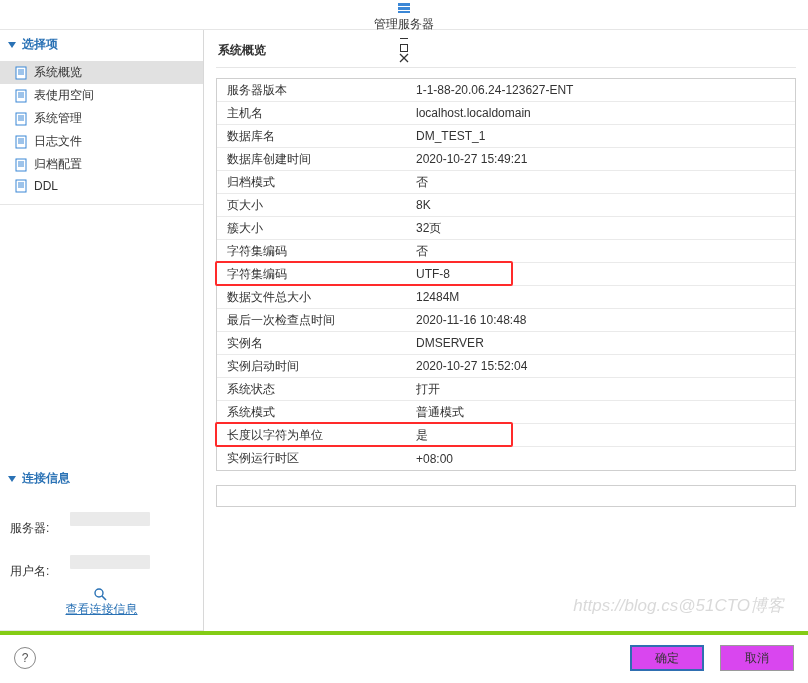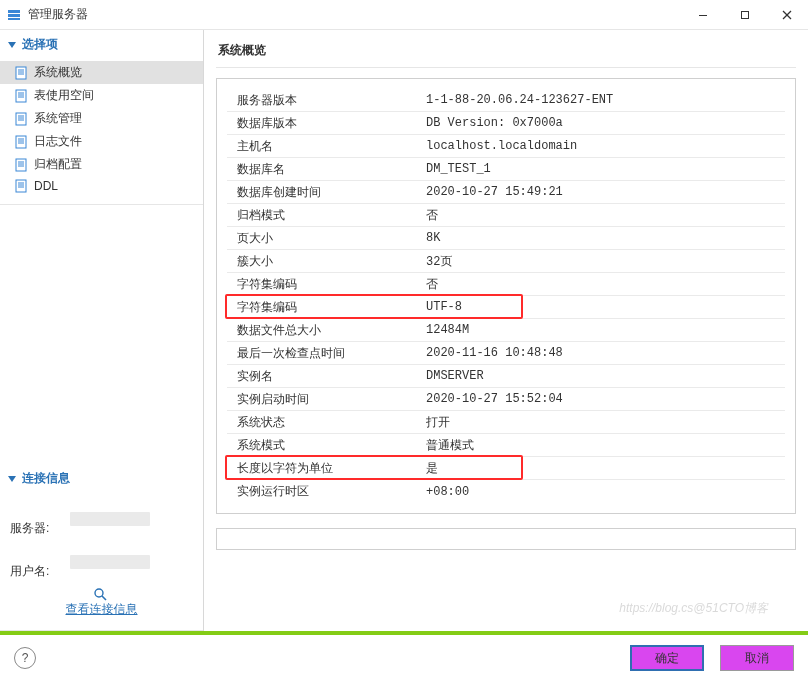--- a/index.html
+++ b/index.html
@@ -11,20 +11,21 @@
     width: 808px;
     height: 683px;
     overflow: hidden;
     position: relative;
   }
   .titlebar {
     height: 30px;
     display: flex;
     align-items: center;
     border-bottom: 1px solid #e6e6e6;
+    flex-direction: column;
   }
   .titlebar .title-icon {
     width: 16px; height: 16px; margin: 0 6px;
     display:inline-block;
   }
   .titlebar .title-text { flex: 0 0 auto; }
   .titlebar .spacer { flex: 1; }
   .winbtn {
     width: 42px; height: 30px;
     display: flex; align-items: center; justify-content: center;
@@ -108,22 +109,21 @@
     position: relative;
   }
   .main-title {
     font-weight: bold;
     padding: 4px 0 8px 2px;
     border-bottom: 1px solid #e6e6e6;
   }
   .prop-wrapper {
     border: 1px solid #cfcfcf;
     margin-top: 10px;
-    padding: 10px;
-    font-family: Liberation Mono, monospace;
+    padding: 0;
   }
   .prop-row {
     display: flex;
     align-items: center;
     min-height: 23px;
     border-bottom: 1px solid #eaeaea;
     position: relative;
   }
   .prop-row:last-child { border-bottom: none; }
   .prop-label {
@@ -140,24 +140,24 @@
 
   .msg-box {
     border: 1px solid #cfcfcf;
     margin-top: 14px;
     height: 22px;
     padding: 2px 4px;
   }
 
   .watermark {
     position:absolute;
-    right: 40px;
+    right: 24px;
     bottom: 14px;
     color: #bbb;
-    font-size: 12px;
+    font-size: 17px;
     opacity: 0.55;
     font-style: italic;
     z-index:0;
     pointer-events:none;
   }
 
   .footer {
     height: 46px;
     display: flex;
     align-items: center;
@@ -321,24 +321,20 @@
   </div>
 
   <div class="main">
     <div class="main-title">系统概览</div>
     <div class="prop-wrapper" id="prop-wrapper">
         <div class="prop-row">
           <div class="prop-label">服务器版本</div>
           <div class="prop-value">1-1-88-20.06.24-123627-ENT</div>
         </div>
         <div class="prop-row">
-          <div class="prop-label">数据库版本</div>
-          <div class="prop-value">DB Version: 0x7000a</div>
-        </div>
-        <div class="prop-row">
           <div class="prop-label">主机名</div>
           <div class="prop-value">localhost.localdomain</div>
         </div>
         <div class="prop-row">
           <div class="prop-label">数据库名</div>
           <div class="prop-value">DM_TEST_1</div>
         </div>
         <div class="prop-row">
           <div class="prop-label">数据库创建时间</div>
           <div class="prop-value">2020-10-27 15:49:21</div>

